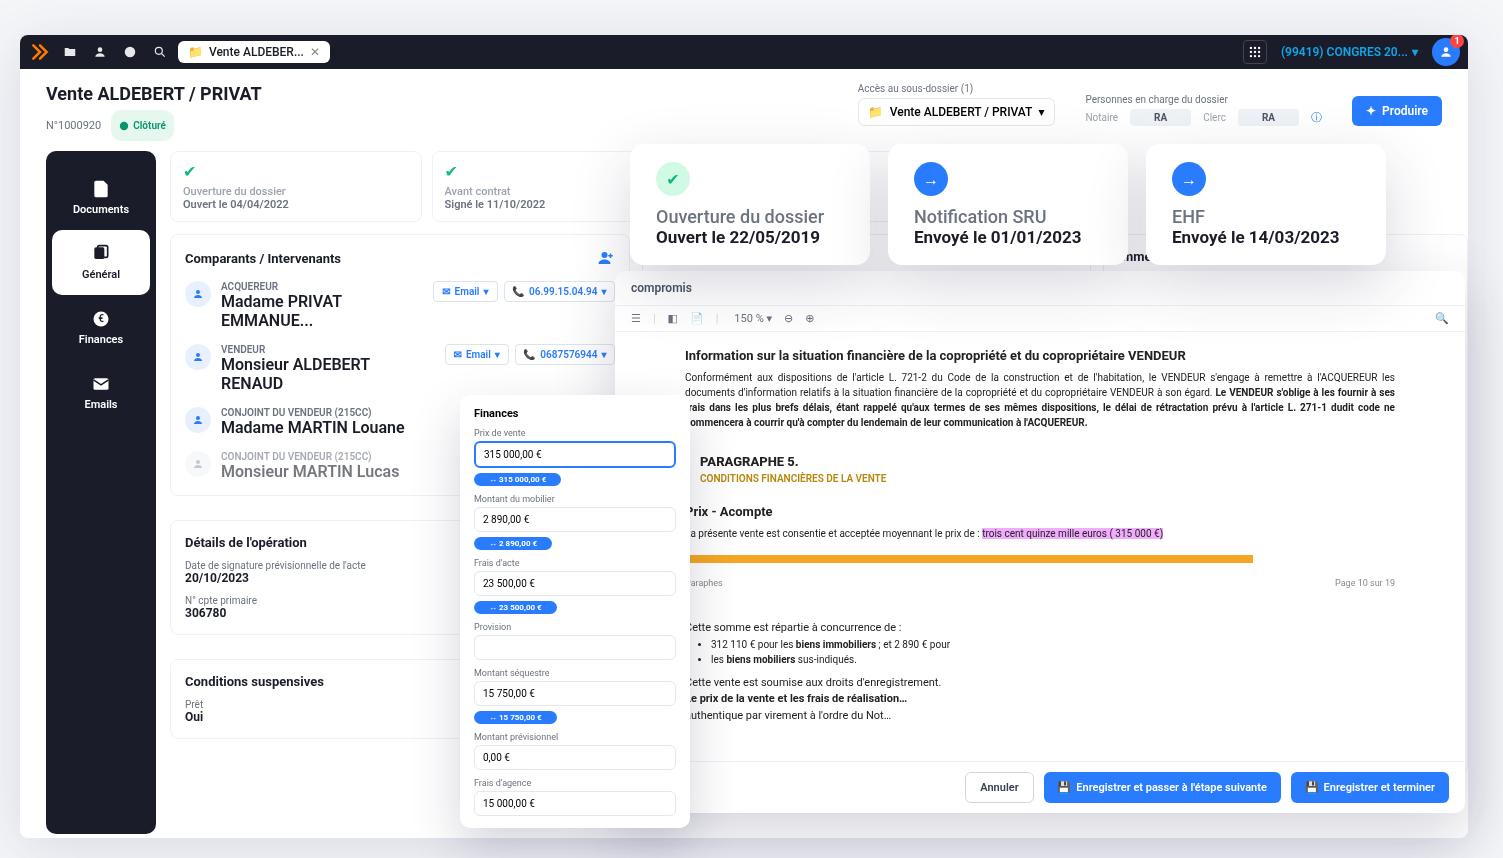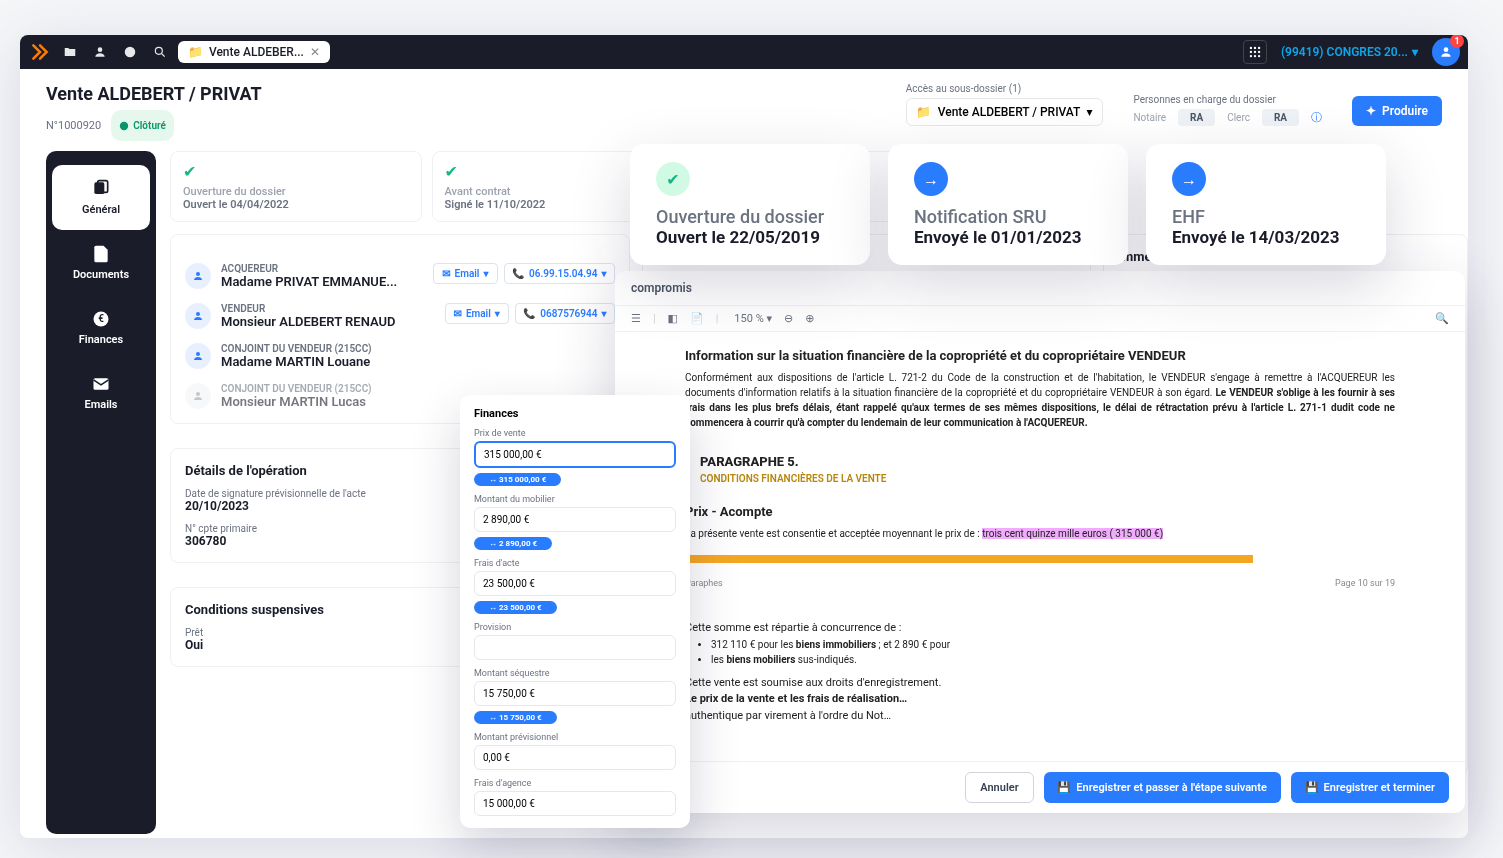--- a/index.html
+++ b/index.html
@@ -20,21 +20,21 @@
 .header{padding:14px 26px 10px;display:flex;align-items:flex-start;gap:20px}
 .hd-left{flex:0 0 auto}
 .hd-title{font-size:18px;font-weight:700;color:#1a1d29}
 .hd-meta{display:flex;gap:10px;align-items:center;margin-top:6px}
 .hd-id{font-size:11px;color:#6b7280}
 .badge-close{background:#e6f7ee;color:#059669;font-size:10px;font-weight:600;padding:10px 8px;border-radius:10px;display:inline-flex;align-items:center;gap:4px}
 .hd-mid{margin-left:auto;display:flex;gap:30px;align-items:flex-end;font-size:11px}
 .hd-block .lbl{color:#6b7280;font-size:10px;margin-bottom:4px}
 .hd-sel{border:1px solid #e5e7eb;border-radius:6px;padding:6px 10px;display:flex;align-items:center;gap:6px;cursor:pointer;font-size:12px;font-weight:500}
 .hd-sel .folder-ic{color:#2a7cff}
-.ra-pill{background:#eef2f6;color:#4b5563;font-size:10px;font-weight:700;padding:3px 12px;border-radius:4px}
+.ra-pill{background:#eef2f6;color:#4b5563;font-size:10px;font-weight:700;padding:3px 24px;border-radius:4px}
 .info-ic{color:#2a7cff;cursor:pointer}
 .produire{background:#2a7cff;color:#fff;border:none;border-radius:6px;padding:8px 14px;font-size:12px;font-weight:600;display:flex;align-items:center;gap:6px;cursor:pointer}
 .main{display:flex;padding:0 0 0 26px;gap:14px;height:calc(100% - 120px)}
 .sidenav{width:110px;background:#1a1d29;border-radius:10px;padding:14px 0;display:flex;flex-direction:column;align-items:center;gap:0}
 .nav-item{width:100%;padding:14px 0;display:flex;flex-direction:column;align-items:center;gap:4px;color:#fff;font-size:11px;font-weight:600;cursor:pointer}
 .nav-item.active{background:#fff;color:#1a1d29;border-radius:10px;margin:0 6px;width:calc(100% - 12px)}
 .nav-item .nic{width:20px;height:20px}
 .content{flex:1;display:flex;flex-direction:column;gap:12px;overflow:hidden;position:relative}
 .steps{display:flex;gap:10px}
 .step{flex:1;background:#fff;border:1px solid #eef0f3;border-radius:8px;padding:10px 12px}
@@ -46,21 +46,21 @@
 .col{background:#fff;border:1px solid #eef0f3;border-radius:8px;padding:14px}
 .col-a{flex:1.1;min-width:380px}
 .col-b{flex:1;min-width:360px}
 .col-c{flex:.8;min-width:200px}
 .sec-title{font-size:13px;font-weight:700;color:#1a1d29;display:flex;align-items:center;justify-content:space-between}
 .add-user{color:#2a7cff;cursor:pointer}
 .party{display:flex;gap:10px;margin-top:14px;align-items:flex-start}
 .party .pav{width:26px;height:26px;background:#e8f0ff;border-radius:50%;display:flex;align-items:center;justify-content:center;color:#2a7cff;flex-shrink:0}
 .party .pinfo{flex:1}
 .party .role{font-size:10px;color:#6b7280;font-weight:600}
-.party .name{font-size:13px;color:#1a1d29;font-weight:600}
+.party .name{font-size:16px;color:#1a1d29;font-weight:600}
 .party .acts{display:flex;gap:6px}
 .mini-btn{border:1px solid #dbe3ef;background:#fff;color:#2a7cff;font-size:10px;padding:4px 8px;border-radius:4px;display:inline-flex;align-items:center;gap:4px;cursor:pointer;font-weight:600}
 .det-box{background:#fff;border:1px solid #eef0f3;border-radius:8px;padding:14px;margin-top:12px}
 .det-lbl{font-size:10px;color:#6b7280;margin-top:10px}
 .det-val{font-size:12px;font-weight:700;color:#1a1d29}
 
 
 .pop-steps{position:absolute;top:144px;left:630px;display:flex;gap:18px;z-index:30}
 .pop-step{background:#fff;border-radius:14px;box-shadow:0 20px 60px rgba(40,40,80,.18);padding:18px 26px;min-width:240px}
 .pop-step .ic{width:34px;height:34px;border-radius:50%;display:flex;align-items:center;justify-content:center;margin-bottom:10px}
@@ -193,35 +193,35 @@
       </div>
       <button class="produire">
         <span>✦</span>
         <span>Produire</span>
       </button>
     </div>
   </div>
 
   <div class="main">
     <div class="sidenav">
+      <div class="nav-item">
+        <svg class="nic" viewBox="0 0 24 24" fill="currentColor">
+            <path d="M6 2h9l5 5v13a2 2 0 01-2 2H6a2 2 0 01-2-2V4a2 2 0 012-2z"></path>
+          </svg>
+        <span>Documents</span>
+      </div>
       <div class="nav-item active">
         <svg class="nic" viewBox="0 0 24 24" fill="currentColor">
             <rect x="4" y="4" width="12" height="14" rx="2"></rect>
             <rect x="8" y="2" width="12" height="14" rx="2" fill="none" stroke="currentColor" stroke-width="2"></rect>
           </svg>
         <span>Général</span>
       </div>
       <div class="nav-item">
         <svg class="nic" viewBox="0 0 24 24" fill="currentColor">
-            <path d="M6 2h9l5 5v13a2 2 0 01-2 2H6a2 2 0 01-2-2V4a2 2 0 012-2z"></path>
-          </svg>
-        <span>Documents</span>
-      </div>
-      <div class="nav-item">
-        <svg class="nic" viewBox="0 0 24 24" fill="currentColor">
             <circle cx="12" cy="12" r="9"></circle>
             <text x="12" y="16" text-anchor="middle" font-size="12" fill="#1a1d29">€</text>
           </svg>
         <span>Finances</span>
       </div>
       <div class="nav-item">
         <svg class="nic" viewBox="0 0 24 24" fill="currentColor">
             <rect x="3" y="5" width="18" height="14" rx="2"></rect>
             <path d="M3 7l9 6 9-6" fill="none" stroke="#1a1d29" stroke-width="2"></path>
           </svg>
@@ -246,20 +246,30 @@
             <div class="stl">Permis de construire</div>
             <div class="sdt">Reçu le 12/10/2022</div>
           </div>
         <div class="step" style="visibility:hidden"></div>
         <div class="step" style="visibility:hidden"></div>
       </div>
 
       <div class="cols">
         <div style="display:flex;flex-direction:column;gap:12px;flex:1.1">
           <div class="col col-a" style="flex:none">
+            <div class="sec-title">
+                <span>Comparants / Intervenants</span>
+                <span class="add-user">
+                  <svg width="18" height="18" viewBox="0 0 24 24" fill="currentColor">
+                    <circle cx="10" cy="8" r="4"></circle>
+                    <path d="M2 20c0-4 4-6 8-6s8 2 8 6"></path>
+                    <path d="M18 6v6M15 9h6" stroke="currentColor" stroke-width="2"></path>
+                  </svg>
+                </span>
+              </div>
             <div class="party">
               <div class="pav">
                   <svg width="12" height="12" viewBox="0 0 24 24" fill="currentColor">
                     <circle cx="12" cy="8" r="4"></circle>
                     <path d="M4 20c0-4 4-6 8-6s8 2 8 6"></path>
                   </svg>
                 </div>
               <div class="pinfo">
                   <div class="role">ACQUEREUR</div>
                   <div class="name">Madame  PRIVAT EMMANUE...</div>

